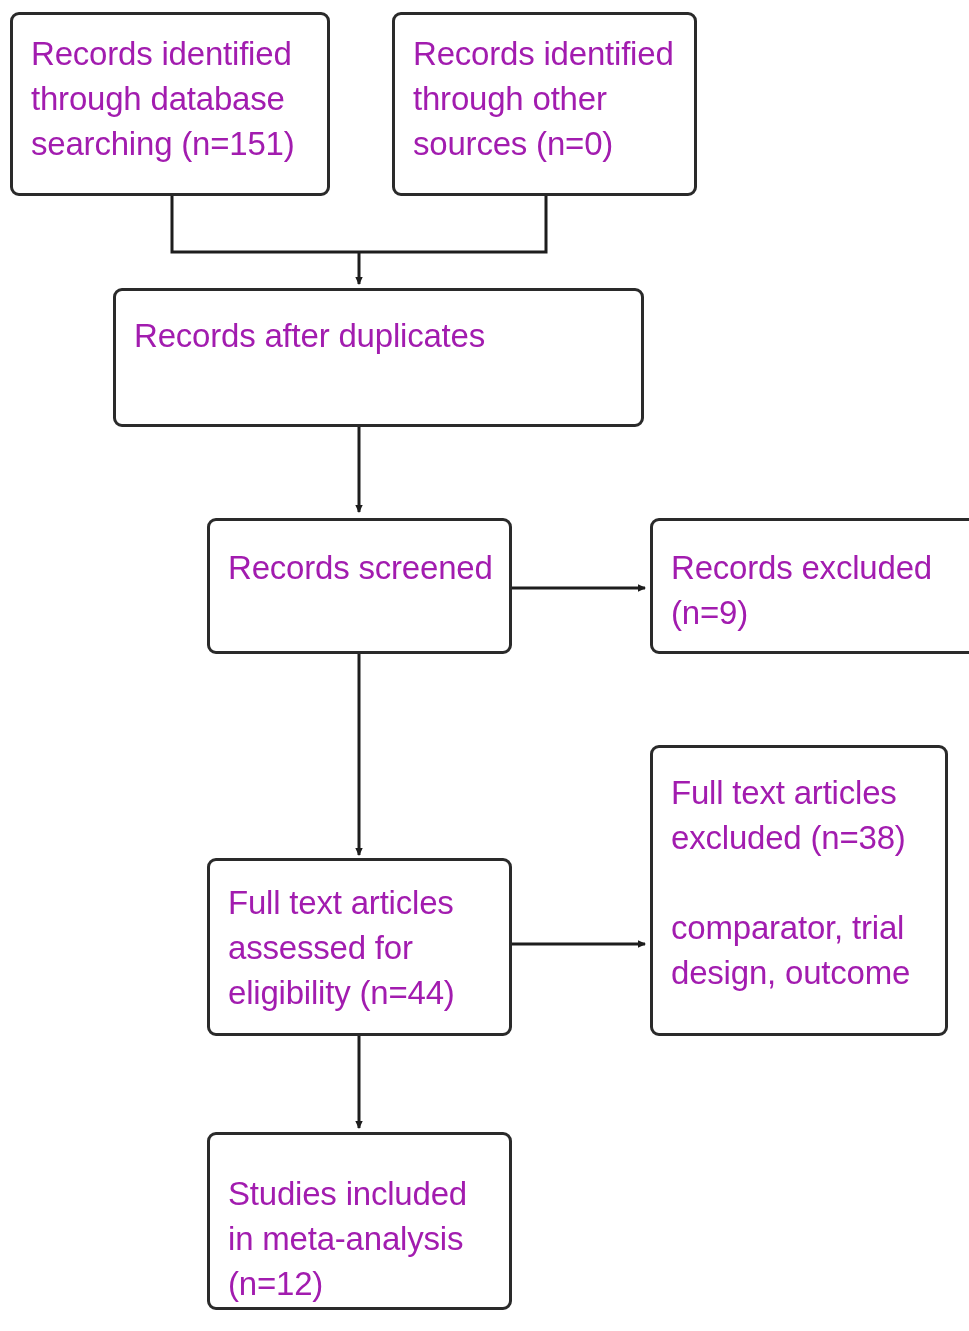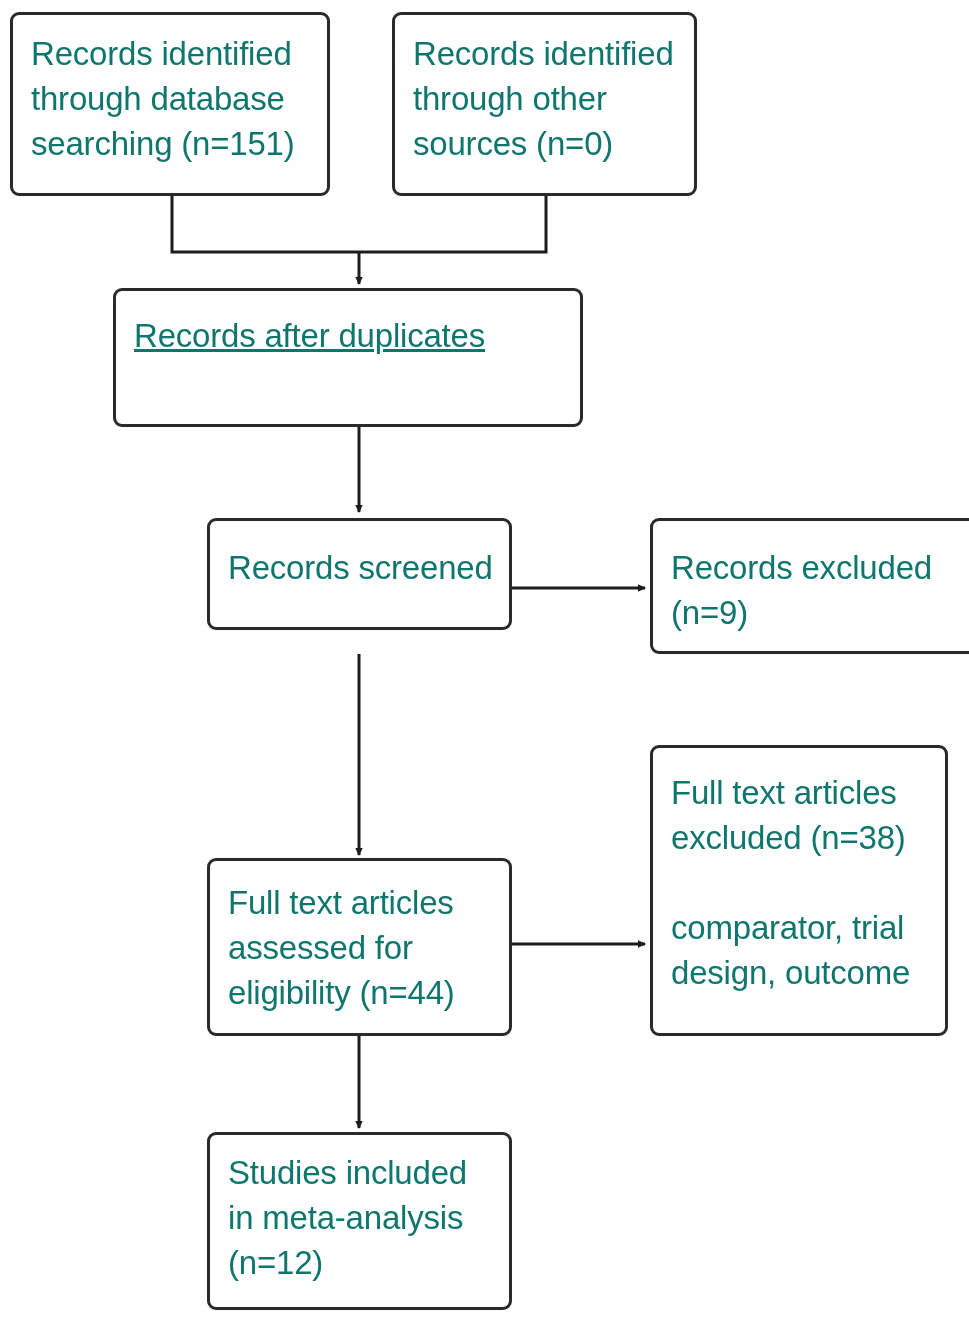--- a/index.html
+++ b/index.html
@@ -15,21 +15,21 @@
     background: #ffffff;
     font-family: "Liberation Sans", "DejaVu Sans", sans-serif;
     overflow: hidden;
   }
   .flow-box {
     position: absolute;
     box-sizing: border-box;
     background: #ffffff;
     border: 3px solid #2a2a2a;
     border-radius: 9px;
-    color: #0f766e;
+    color: #a21caf;
     font-size: 33px;
     line-height: 45px;
     letter-spacing: -0.2px;
     display: flex;
     flex-direction: column;
     justify-content: center;
     padding: 4px 14px 4px 18px;
     white-space: pre-line;
     z-index: 2;
   }
@@ -83,25 +83,25 @@
     <span class="box-line">through database</span>
     <span class="box-line">searching (n=151)</span>
   </div>
 
   <div class="flow-box top-aligned" style="left:392px; top:12px; width:305px; height:184px;">
     <span class="box-line">Records identified</span>
     <span class="box-line">through other</span>
     <span class="box-line">sources (n=0)</span>
   </div>
 
-  <div class="flow-box top-aligned" style="left:113px; top:288px; width:470px; height:139px; padding-top:22px;text-decoration:underline;">
+  <div class="flow-box top-aligned" style="left:113px; top:288px; width:531px; height:139px; padding-top:22px;">
     <span class="box-line">Records after duplicates</span>
   </div>
 
-  <div class="flow-box top-aligned" style="left:207px; top:518px; width:305px; height:112px; padding-top:24px;">
+  <div class="flow-box top-aligned" style="left:207px; top:518px; width:305px; height:136px; padding-top:24px;">
     <span class="box-line">Records screened</span>
   </div>
 
   <div class="flow-box top-aligned" style="left:650px; top:518px; width:328px; height:136px; padding-top:24px;">
     <span class="box-line">Records excluded</span>
     <span class="box-line">(n=9)</span>
   </div>
 
   <div class="flow-box" style="left:207px; top:858px; width:305px; height:178px;">
     <span class="box-line">Full text articles</span>
@@ -110,19 +110,19 @@
   </div>
 
   <div class="flow-box top-aligned" style="left:650px; top:745px; width:298px; height:291px; padding-top:22px;">
     <span class="box-line">Full text articles</span>
     <span class="box-line">excluded (n=38)</span>
     <span class="box-spacer"></span>
     <span class="box-line">comparator, trial</span>
     <span class="box-line">design, outcome</span>
   </div>
 
-  <div class="flow-box top-aligned" style="left:207px; top:1132px; width:305px; height:178px; padding-top:15px;">
+  <div class="flow-box top-aligned" style="left:207px; top:1132px; width:305px; height:178px; padding-top:36px;">
     <span class="box-line">Studies included</span>
     <span class="box-line">in meta-analysis</span>
     <span class="box-line">(n=12)</span>
   </div>
 
 </div>
 
 </body></html>

